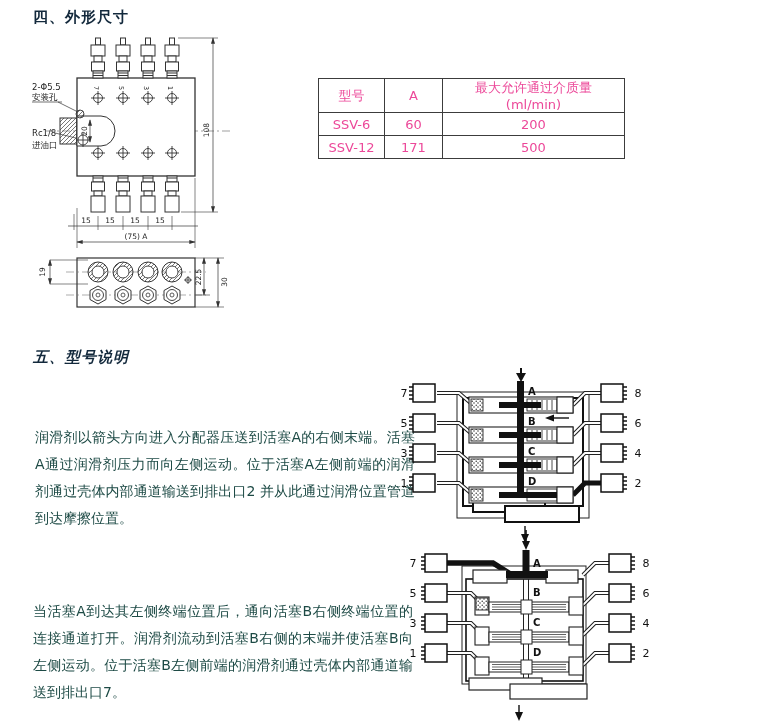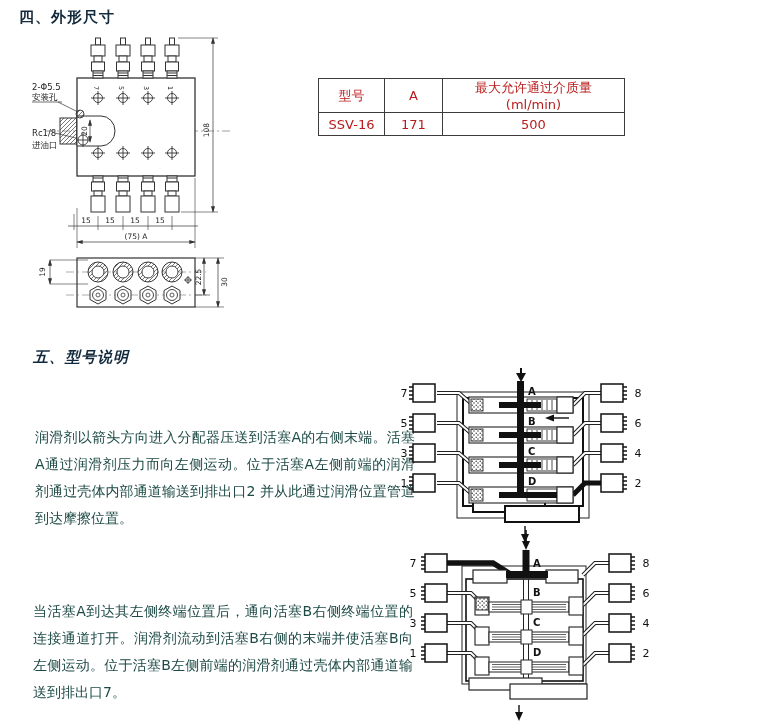--- a/index.html
+++ b/index.html
@@ -1,24 +1,24 @@
 <!DOCTYPE html>
 <html><head>
 <meta charset="utf-8">
 <style>
   html,body{margin:0;padding:0;background:#fff;}
   .page{position:relative;width:763px;height:726px;background:#ffffff;overflow:hidden;
         font-family:"DejaVu Sans",sans-serif;color:#1d4a45;}
   .sec-heading{position:absolute;margin:0;font-size:15px;font-weight:bold;color:#13293c;
         letter-spacing:1px;}
-  #h4{left:19px;top:8px;text-align:center;}
+  #h4{left:33px;top:8px;text-align:center;}
   #h5{left:33px;top:348px;font-style:italic;}
   
   table.spec{position:absolute;left:318px;top:78px;border-collapse:collapse;
-        font-size:13px;color:#b91c1c;}
+        font-size:13px;color:#ec4899;}
   table.spec td,table.spec th{border:1px solid #3c3c3c;text-align:center;font-weight:normal;
         padding:0 6px;}
   table.spec th{height:26px;}
   table.spec td{height:22px;}
   .col-model{width:66px;}
   .col-a{width:58px;}
   .col-flow{width:182px;}
   
   .notes{position:absolute;left:318px;top:216px;font-size:13px;line-height:23px;
         color:#1d4a45;white-space:nowrap;}
@@ -280,21 +280,26 @@
       </colgroup>
     <thead>
       <tr>
         <th>型号</th>
         <th>A</th>
         <th>最大允许通过介质量(ml/min)</th>
       </tr>
     </thead>
     <tbody>
       <tr>
-        <td>SSV-16</td>
+        <td>SSV-6</td>
+        <td>60</td>
+        <td>200</td>
+      </tr>
+      <tr>
+        <td>SSV-12</td>
         <td>171</td>
         <td>500</td>
       </tr>
     </tbody>
   </table>
 
   <div class="notes">
   </div>
 
   <h2 id="h5" class="sec-heading">五、型号说明</h2>

